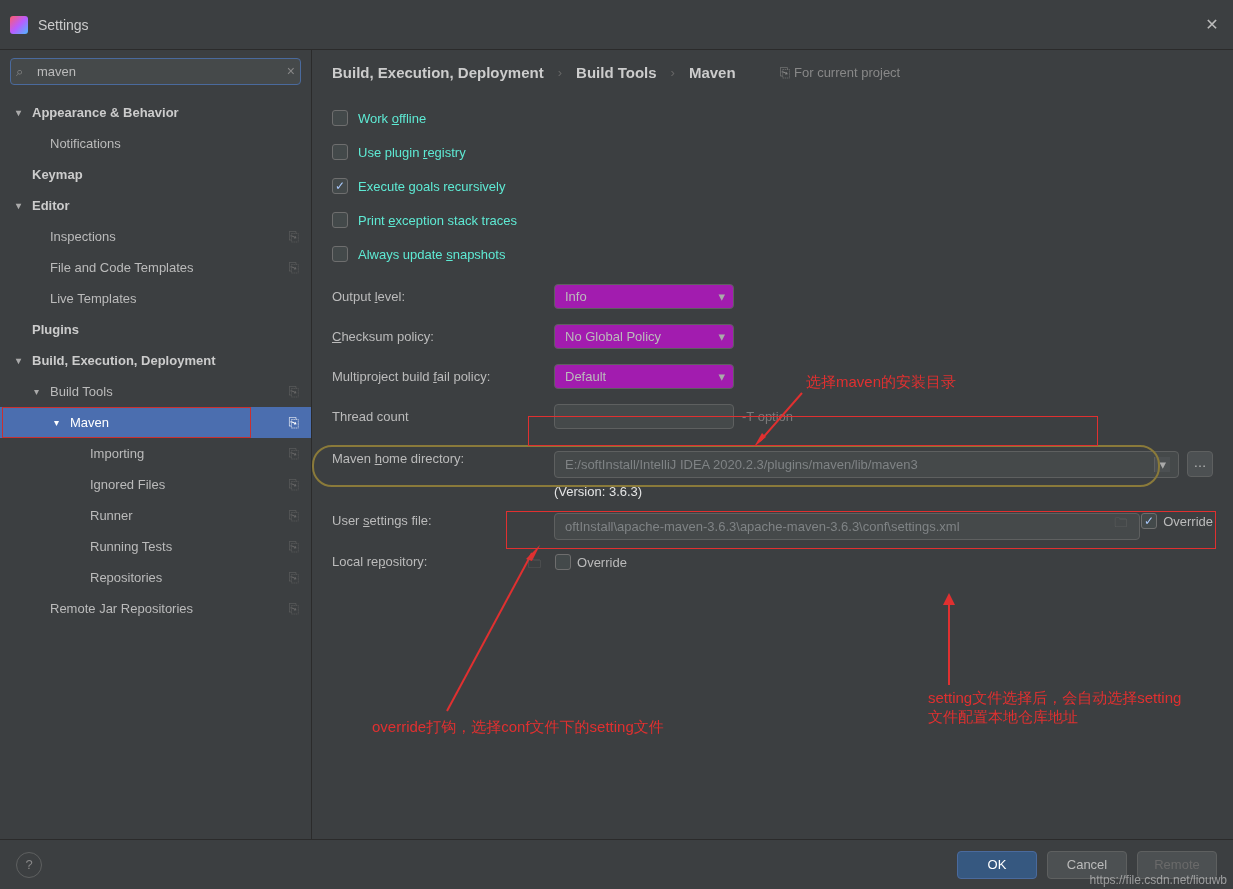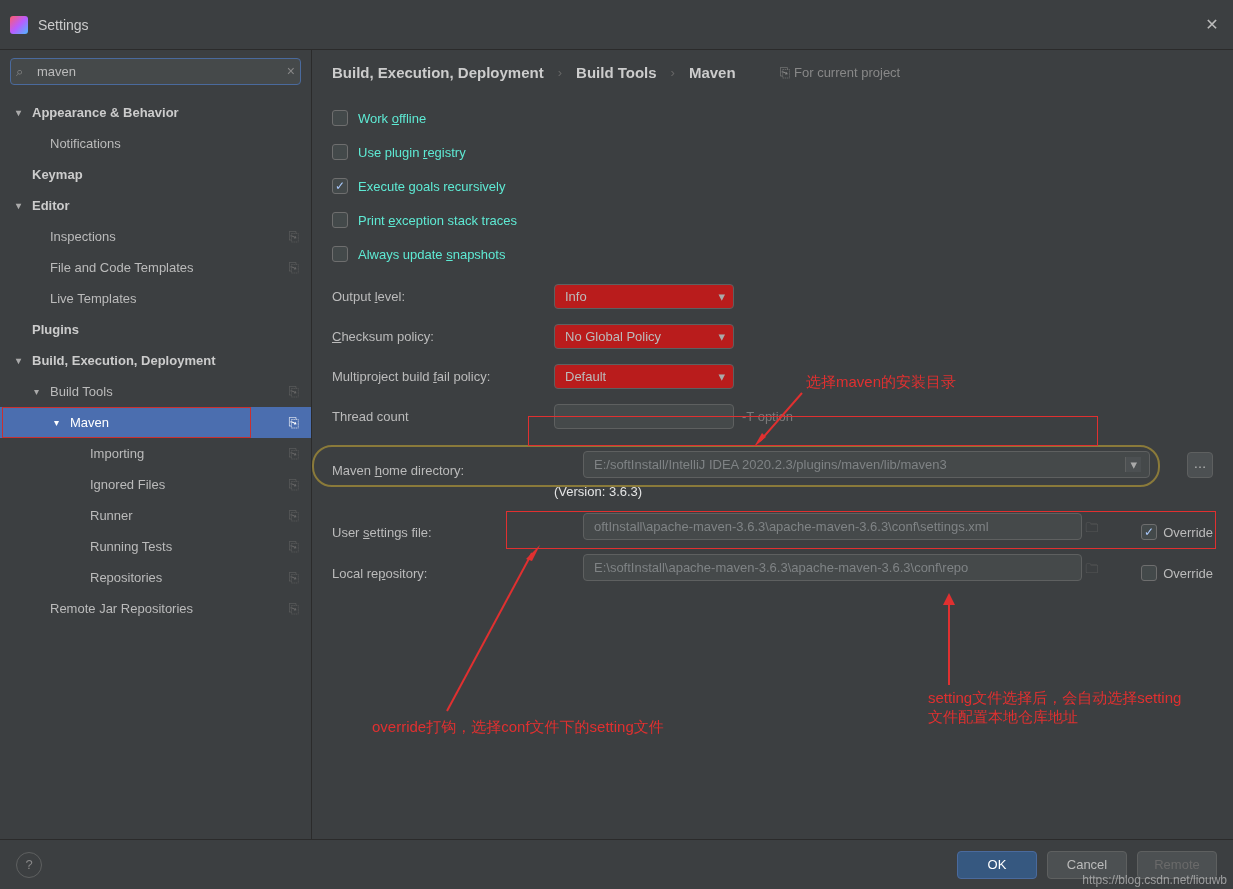--- a/index.html
+++ b/index.html
@@ -34,26 +34,26 @@
   .breadcrumb .proj { color: #888; font-size: 13px; margin-left: 30px; }
   .breadcrumb .proj-icon { font-size: 13px; margin-right: 4px; }
   .form { padding: 8px 20px 0; position: relative; flex: 1; }
   .check-row { display: flex; align-items: center; height: 34px; }
   .cb { width: 16px; height: 16px; border: 1px solid #6e6e6e; border-radius: 3px; margin-right: 10px; background: #43494a; cursor: pointer; display: inline-flex; align-items: center; justify-content: center; }
   .cb.checked { background: #43494a; }
   .cb.checked::after { content: "✓"; color: #a8c7fa; font-size: 12px; line-height: 1; }
   .check-row label { color: #5eead4; cursor: pointer; }
   .field-row { display: flex; align-items: center; margin-top: 10px; min-height: 30px; }
   .field-row .flabel { width: 222px; color: #bbbbbb; }
-  .select { background: #b91c1c; border: 1px solid #5e6060; border-radius: 4px; padding: 4px 26px 4px 10px; color: #bbbbbb; position: relative; min-width: 180px; cursor: pointer; }
+  .select { background: #a21caf; border: 1px solid #5e6060; border-radius: 4px; padding: 4px 26px 4px 10px; color: #bbbbbb; position: relative; min-width: 180px; cursor: pointer; }
   .select::after { content: "▾"; position: absolute; right: 8px; top: 4px; color: #aaa; }
   .textin { background: #45494a; border: 1px solid #5e6060; border-radius: 4px; padding: 4px 8px; color: #bbbbbb; }
   .hint { color: #7a7a7a; margin-left: 8px; }
   .version-row { margin-left: 222px; margin-top: 6px; color: #e5e5e5; }
-  .path-row { display: flex; align-items: flex-end; margin-top: 14px; gap: 29px; }
+  .path-row { display: flex; align-items: flex-start; margin-top: 14px; }
   .path-row .flabel { width: 222px; color: #bbbbbb; }
   .path-input { flex: 1; background: #45494a; border: 1px solid #5e6060; border-radius: 4px; padding: 5px 30px 5px 10px; color: #7f8385; position: relative; }
   .path-input.combo::after { content: "▾"; position: absolute; right: 8px; top: 5px; color: #aaa; background: #4c5052; padding: 0 4px; border-left: 1px solid #5e6060; }
   .folder-icon { color: #6a6a6a; font-size: 13px; margin-left: -26px; z-index: 2; position: relative; }
   .dots-btn { width: 26px; height: 26px; background: #4c5052; border: 1px solid #5e6060; border-radius: 4px; margin-left: 8px; color: #bbb; text-align: center; line-height: 22px; cursor: pointer; }
   .override { display: flex; align-items: center; margin-left: 14px; }
   .override .cb { margin-right: 6px; }
   
   .annot { position: absolute; color: #e03030; font-size: 15px; pointer-events: none; }
   .annot-box { position: absolute; border: 1.5px solid #e03030; pointer-events: none; }
@@ -231,21 +231,20 @@
         <div class="path-input"><span>oftInstall\apache-maven-3.6.3\apache-maven-3.6.3\conf\settings.xml</span></div>
         <span class="folder-icon">🗀</span>
         <div class="override">
             <span class="cb checked"></span>
             <span>Override</span>
           </div>
       </div>
 
       <div class="path-row">
         <span class="flabel">Local re<u>p</u>ository:</span>
-        <div class="path-input"><span>E:\softInstall\apache-maven-3.6.3\apache-maven-3.6.3\conf\repo</span></div>
         <span class="folder-icon">🗀</span>
         <div class="override">
             <span class="cb"></span>
             <span>Override</span>
           </div>
       </div>
 
       <div class="annot-yellow" style="left:0; top:352px; width:848px; height:42px;"></div>
       <div class="annot-box" style="left:216px; top:323px; width:570px; height:30px;"></div>
       <div class="annot-box" style="left:194px; top:418px; width:710px; height:38px;"></div>
@@ -269,13 +268,13 @@
 </div>
 
 <div class="footer">
   <div class="help">?</div>
   <div class="spacer"></div>
   <button class="primary">OK</button>
   <button>Cancel</button>
   <button class="disabled">Remote</button>
 </div>
 
-<div class="watermark">https://blog.csdn.net/liouwb</div>
+<div class="watermark">https://file.csdn.net/liouwb</div>
 
 </body></html>

